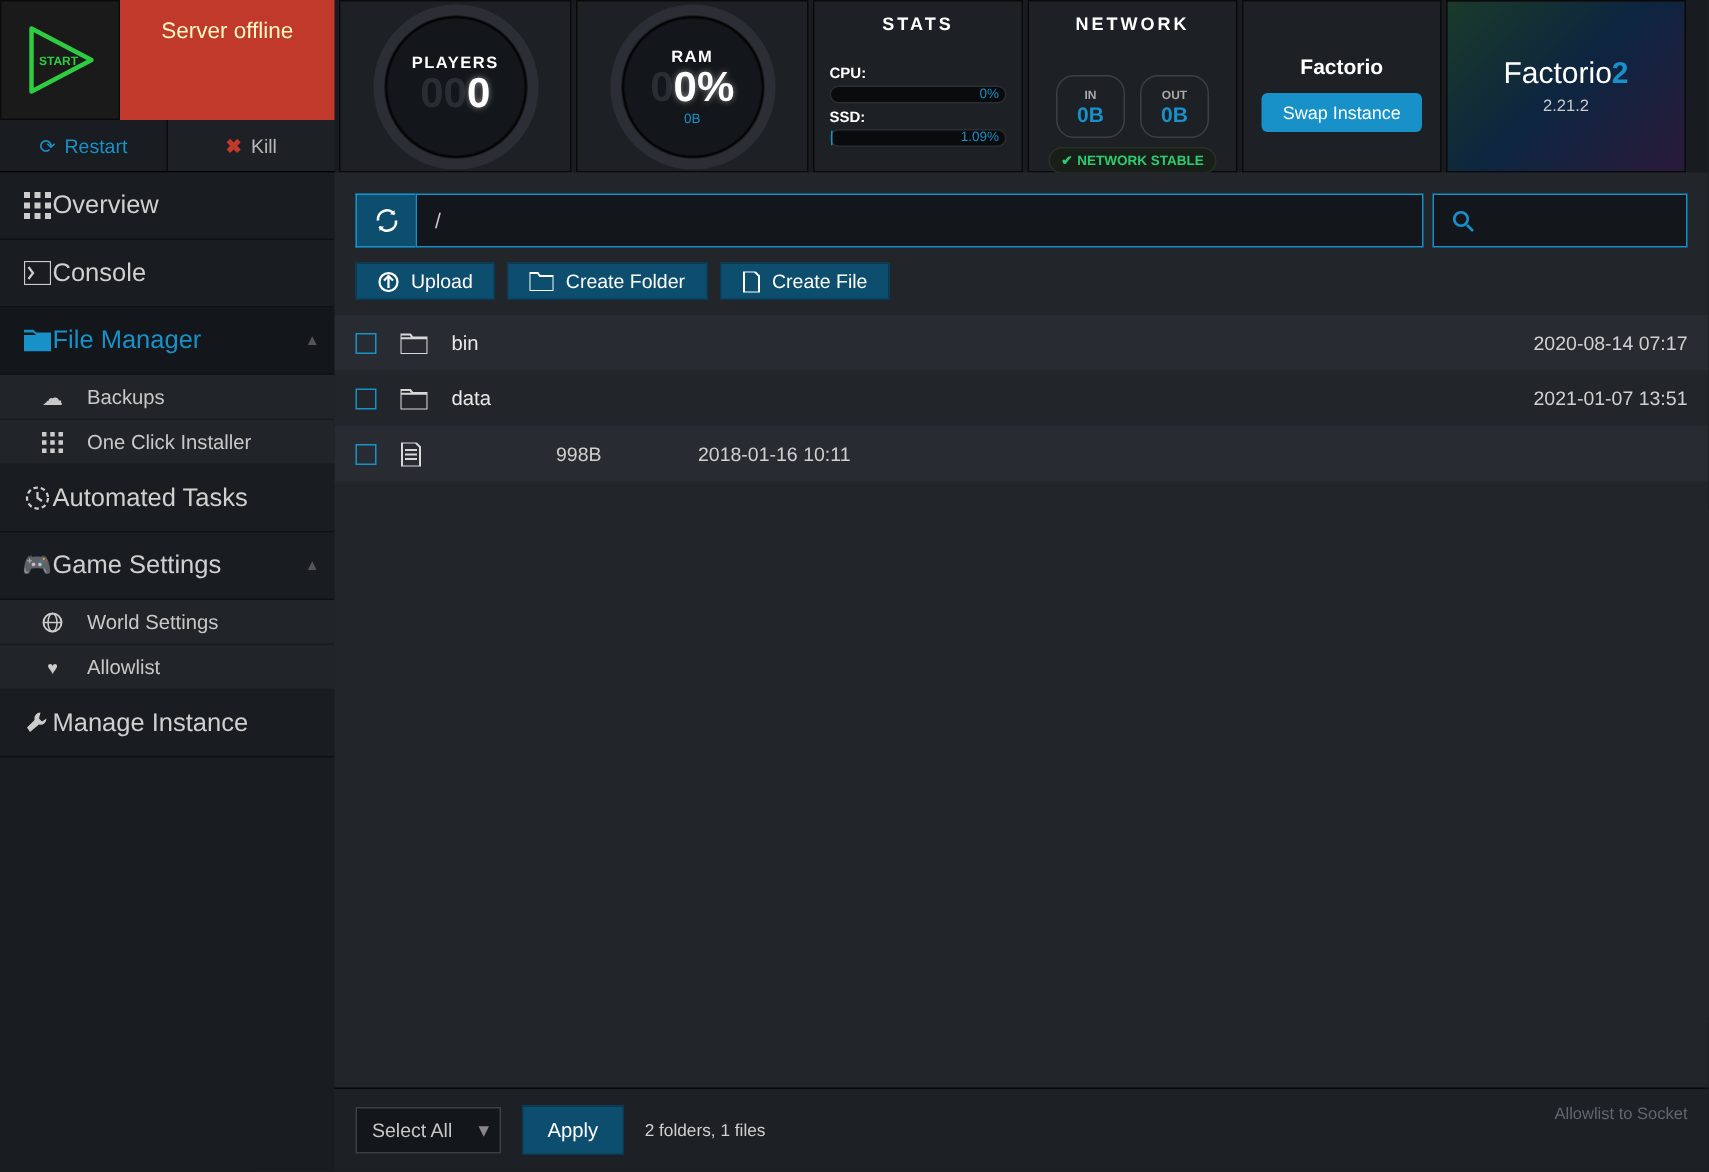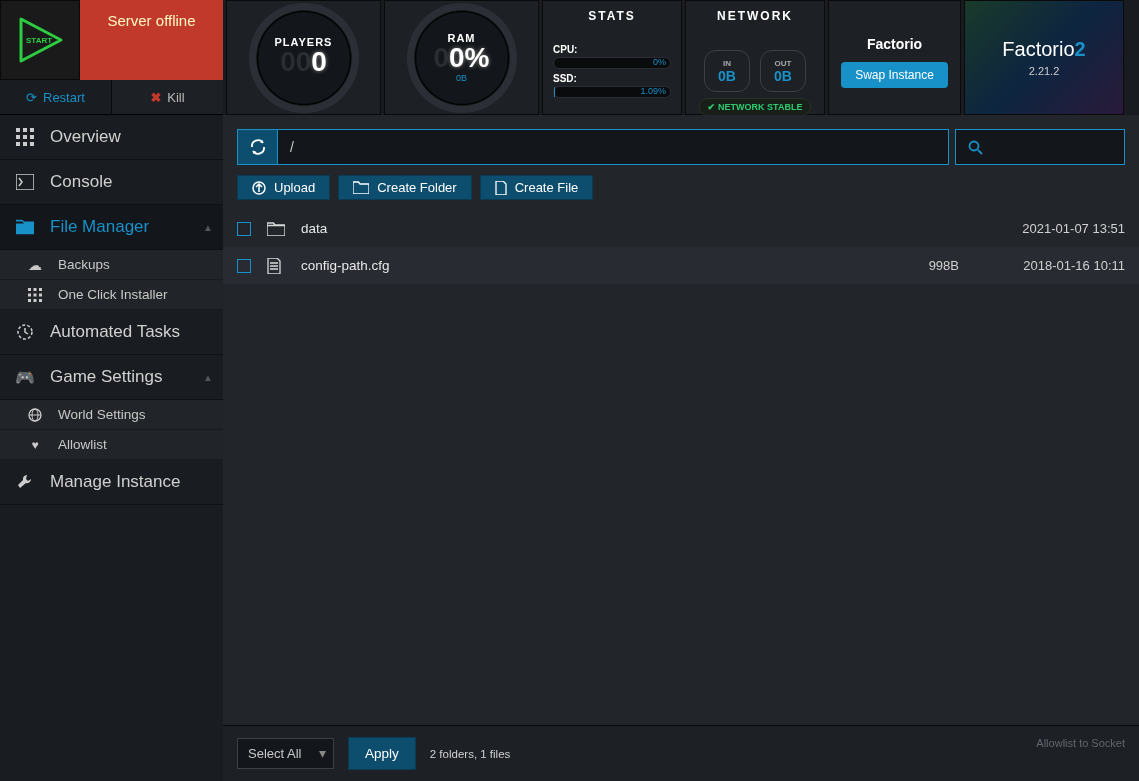--- a/index.html
+++ b/index.html
@@ -37,21 +37,21 @@
 .net-box-label{font-size:8px;color:#aaa;font-weight:bold}
 .net-box-val{font-size:14px;color:#1791c8;font-weight:bold}
 .net-stable{font-size:9px;color:#2ecc71;font-weight:bold;border:1px solid #2a3028;border-radius:10px;padding:3px 8px;display:flex;align-items:center;gap:3px;background:#181f18}
 .game-title{color:#fff;font-weight:bold;font-size:14px;margin-top:8px}
 .swap-btn{background:#1791c8;color:#fff;border:none;padding:6px 14px;border-radius:4px;font-size:12px;cursor:pointer}
 .brand-txt{color:#fff;font-size:20px}
 .brand-txt b{color:#1791c8}
 .brand-ver{color:#ccc;font-size:11px;margin-top:4px}
 .main{display:flex;height:666px}
 .sidebar{width:223px;background:#191c20;display:flex;flex-direction:column}
-.nav-item{display:flex;align-items:center;height:45px;padding:0 16px;gap:16px;font-size:17px;color:#d0d0d0;cursor:pointer;border-bottom:1px solid #0f1114;position:relative}
+.nav-item{display:flex;align-items:center;height:45px;padding:0 16px;gap:1px;font-size:17px;color:#d0d0d0;cursor:pointer;border-bottom:1px solid #0f1114;position:relative}
 .nav-item.active{background:#13161a;color:#1791c8}
 .nav-item .chev{position:absolute;right:10px;color:#555;font-size:10px}
 .nav-sub{display:flex;align-items:center;height:30px;padding:0 16px 0 26px;gap:14px;font-size:13.5px;color:#c8c8c8;background:#212428;cursor:pointer;border-bottom:1px solid #181b1f}
 .nav-icon{width:18px;display:flex;justify-content:center;align-items:center}
 .content{flex:1;background:#22262b;display:flex;flex-direction:column;position:relative}
 .path-row{display:flex;margin:14px 14px 0 14px;height:36px}
 .path-icon{width:40px;background:#0d4e6f;display:flex;align-items:center;justify-content:center;border:1px solid #1791c8;border-right:none}
 .path-input{flex:1;background:#13161a;border:1px solid #1791c8;color:#c8c8c8;padding:0 12px;font-size:14px}
 .search-box{width:170px;background:#13161a;border:1px solid #1791c8;border-left:none;display:flex;align-items:center;padding-left:12px;margin-left:6px;border-left:1px solid #1791c8}
 .action-row{display:flex;gap:8px;margin:10px 14px}
@@ -284,39 +284,49 @@
       </button>
       <button class="act-btn">
         <svg width="12" height="14" viewBox="0 0 12 14">
             <path d="M1 0 L8 0 L11 3 L11 14 L1 14 Z" fill="none" stroke="#fff" stroke-width="1.3"></path>
           </svg>
         <span>Create File</span>
       </button>
     </div>
 
     <div class="file-list">
+      <div class="file-row odd">
+        <div class="file-cb"></div>
+        <div class="file-icon">
+            <svg width="18" height="14" viewBox="0 0 18 14">
+              <path d="M0 2 L0 14 L18 14 L18 3 L8 3 L6.5 1 L0 1 Z M0 3.5 L18 3.5" fill="none" stroke="#d8d8d8" stroke-width="1.4"></path>
+            </svg>
+          </div>
+        <div class="file-name">bin</div>
+        <div class="file-size"></div>
+        <div class="file-date">2020-08-14 07:17</div>
+      </div>
       <div class="file-row even">
         <div class="file-cb"></div>
         <div class="file-icon">
             <svg width="18" height="14" viewBox="0 0 18 14">
               <path d="M0 2 L0 14 L18 14 L18 3 L8 3 L6.5 1 L0 1 Z M0 3.5 L18 3.5" fill="none" stroke="#d8d8d8" stroke-width="1.4"></path>
             </svg>
           </div>
         <div class="file-name">data</div>
         <div class="file-size"></div>
         <div class="file-date">2021-01-07 13:51</div>
       </div>
       <div class="file-row odd">
         <div class="file-cb"></div>
         <div class="file-icon">
             <svg width="14" height="16" viewBox="0 0 14 16">
               <path d="M1 0 L10 0 L13 3 L13 16 L1 16 Z M3 5 L11 5 M3 8 L11 8 M3 11 L11 11" fill="none" stroke="#d8d8d8" stroke-width="1.3"></path>
             </svg>
           </div>
-        <div class="file-name">config-path.cfg</div>
         <div class="file-size">998B</div>
         <div class="file-date">2018-01-16 10:11</div>
       </div>
     </div>
 
     <div class="footer">
       <div class="sel-wrap">
         <select class="sel-dd">
           <option>Select All</option>
         </select>

